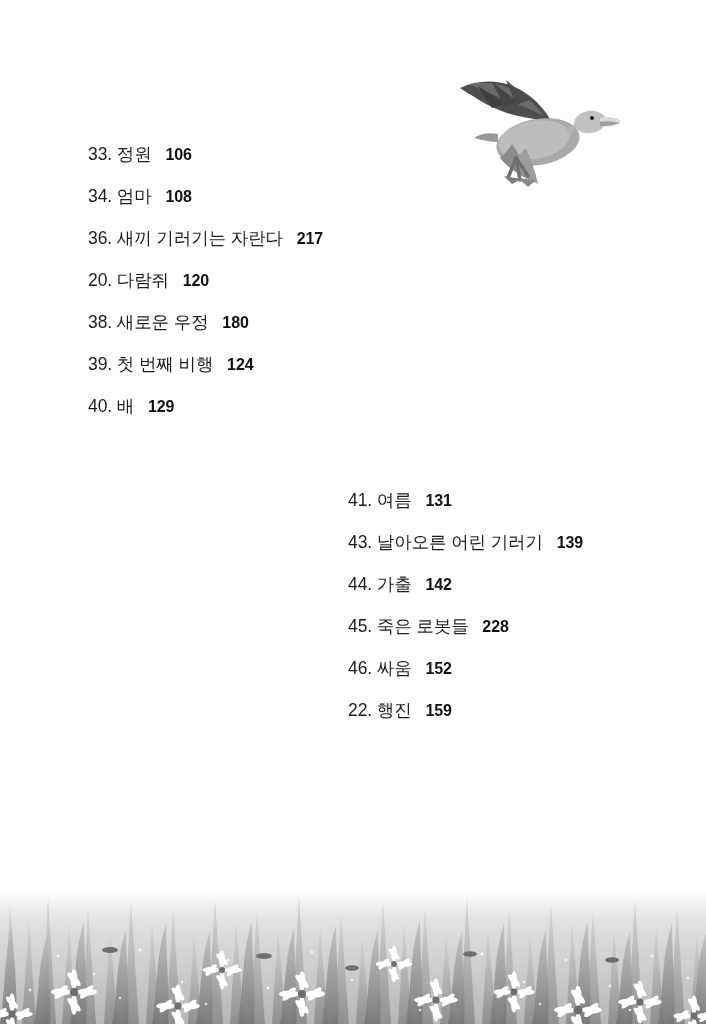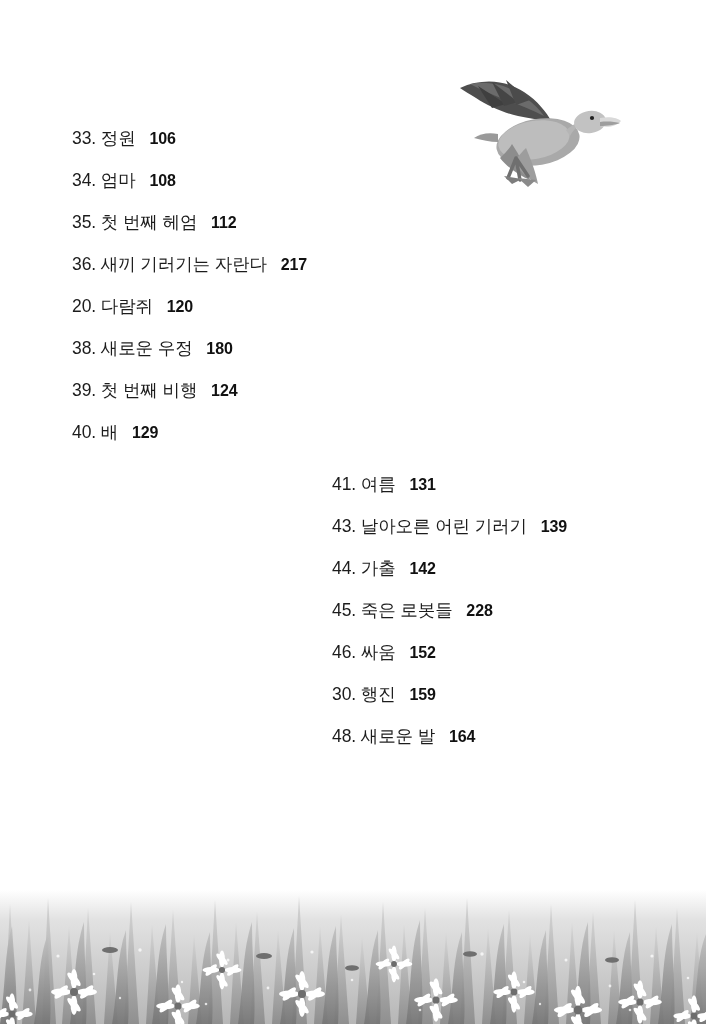--- a/index.html
+++ b/index.html
@@ -18,21 +18,21 @@
   .page {
     position: relative;
     width: 706px;
     height: 1024px;
   }
 
   
   .toc-col {
     position: absolute;
     list-style: none;
-    margin: 0;
+    margin: 16px;
     padding: 0;
   }
   .toc-col-left {
     left: 72px;
     top: 130px;
     width: 330px;
   }
   .toc-col-right {
     left: 332px;
     top: 476px;
@@ -117,25 +117,20 @@
       <span class="toc-title">33.</span>
       <span class="toc-title">정원</span>
       <span class="toc-page">106</span>
     </li>
     <li class="toc-entry">
       <span class="toc-title">34.</span>
       <span class="toc-title">엄마</span>
       <span class="toc-page">108</span>
     </li>
     <li class="toc-entry">
-      <span class="toc-title">35.</span>
-      <span class="toc-title">첫 번째 헤엄</span>
-      <span class="toc-page">112</span>
-    </li>
-    <li class="toc-entry">
       <span class="toc-title">36.</span>
       <span class="toc-title">새끼 기러기는 자란다</span>
       <span class="toc-page">217</span>
     </li>
     <li class="toc-entry">
       <span class="toc-title">20.</span>
       <span class="toc-title">다람쥐</span>
       <span class="toc-page">120</span>
     </li>
     <li class="toc-entry">
@@ -175,28 +170,23 @@
       <span class="toc-title">45.</span>
       <span class="toc-title">죽은 로봇들</span>
       <span class="toc-page">228</span>
     </li>
     <li class="toc-entry">
       <span class="toc-title">46.</span>
       <span class="toc-title">싸움</span>
       <span class="toc-page">152</span>
     </li>
     <li class="toc-entry">
-      <span class="toc-title">30.</span>
+      <span class="toc-title">22.</span>
       <span class="toc-title">행진</span>
       <span class="toc-page">159</span>
-    </li>
-    <li class="toc-entry">
-      <span class="toc-title">48.</span>
-      <span class="toc-title">새로운 발</span>
-      <span class="toc-page">164</span>
     </li>
   </ul>
 
   <div class="meadow">
     <svg viewBox="0 0 706 160" width="706" height="160" preserveAspectRatio="none" aria-hidden="true">
       <defs>
         <linearGradient id="gfade" x1="0" y1="0" x2="0" y2="1">
           <stop offset="0%" stop-color="#ffffff"></stop>
           <stop offset="22%" stop-color="#e2e2e2"></stop>
           <stop offset="100%" stop-color="#b6b6b6"></stop>

